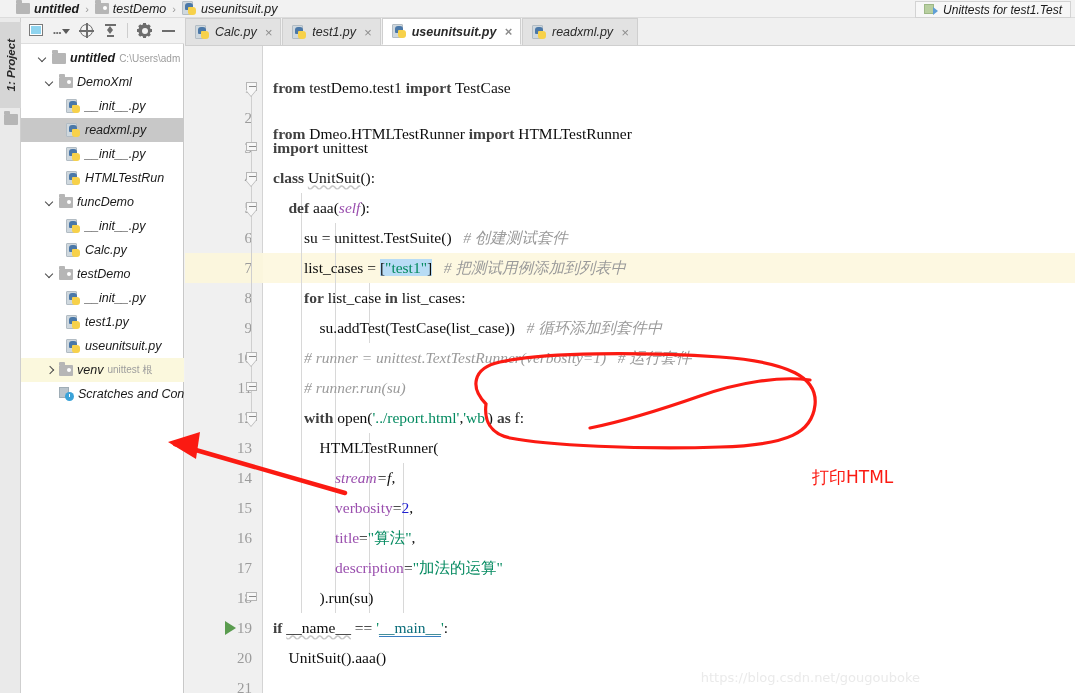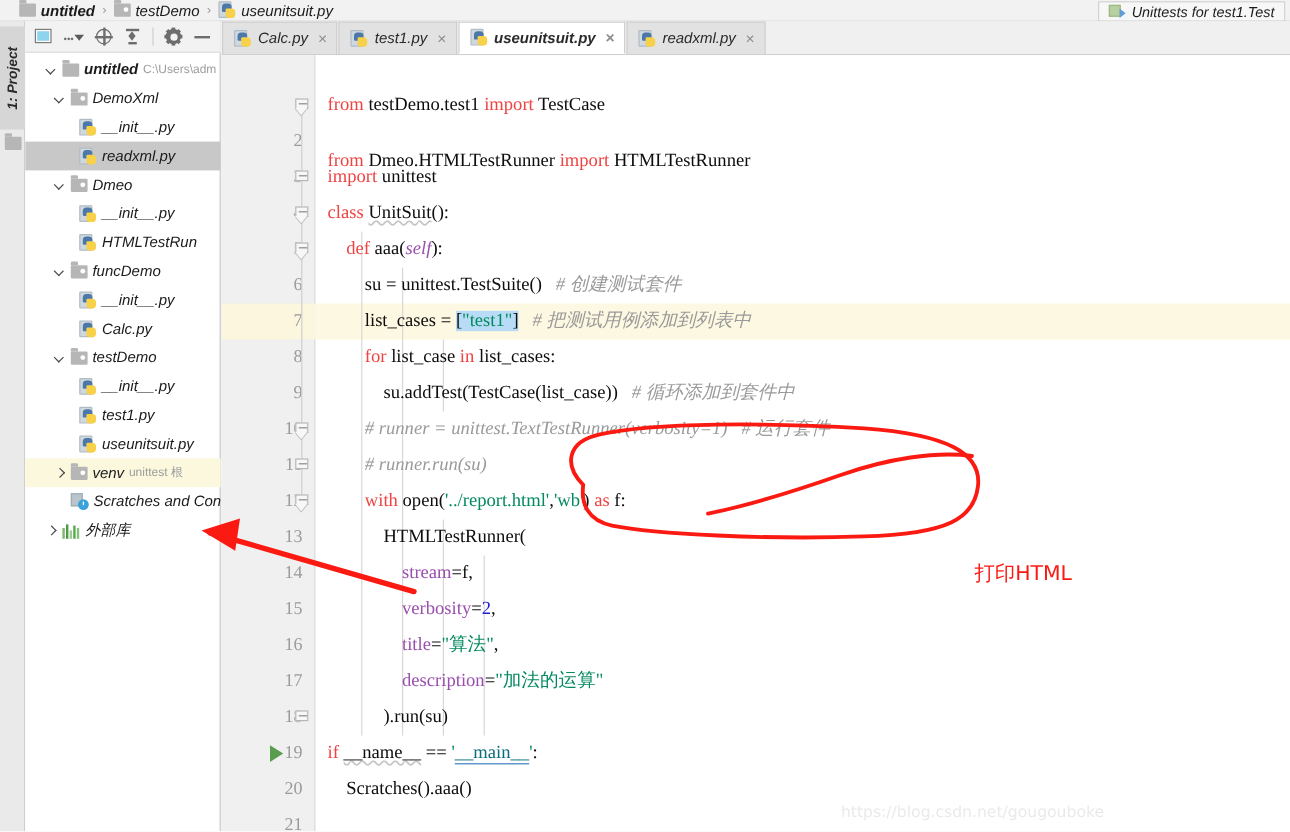--- a/index.html
+++ b/index.html
@@ -210,21 +210,21 @@
     height:30px; line-height:30px;
   }
   .codeline {
     position:absolute; left:0; right:0; height:30px; line-height:30px;
     font-family: "Liberation Serif", serif; font-size:15.5px;
     white-space:pre; color:#0d0d0d; padding-left:10px;
   }
   .hl-row { position:absolute; left:0; right:0; height:30px; background:#fdf8e1; }
   .hl-row-gutter { position:absolute; left:0; width:78px; height:30px; background:#fbf6dd; }
 
-  .kw   { color:#ef4444; font-weight:normal; }
+  .kw   { color:#404040; font-weight:bold; }
   .str  { color:#048a60; }
   .cmt  { color:#9a9a9a; font-style:italic; }
   .num  { color:#2020d0; }
   .param{ color:#9a4fae; }
   .self { color:#9a4fae; font-style:italic; }
   .sel  { background:#b8dcf5; }
   .deco { border-bottom:1px solid #3a7ec0; color:#0b6d7a; }
   .squig { text-decoration: underline wavy #c7c7c7; text-decoration-skip-ink:none; }
 
   .fold-marker {
@@ -359,26 +359,20 @@
         <div class="trow selected">
           <span class="sp40"></span>
           <span class="ico ico-py">
             <i class="pg"></i>
             <i class="pb"></i>
             <i class="py"></i>
           </span>
           <span class="lbl">readxml.py</span>
         </div>
         <div class="trow">
-          <span class="sp20"></span>
-          <span class="chev"></span>
-          <span class="ico ico-folder-src"></span>
-          <span class="lbl">Dmeo</span>
-        </div>
-        <div class="trow">
           <span class="sp40"></span>
           <span class="ico ico-py">
             <i class="pg"></i>
             <i class="pb"></i>
             <i class="py"></i>
           </span>
           <span class="lbl">__init__.py</span>
         </div>
         <div class="trow">
           <span class="sp40"></span>
@@ -454,32 +448,20 @@
           <span class="muted">unittest 根</span>
         </div>
         <div class="trow">
           <span class="sp20"></span>
           <span style="width: 11px; flex: 0 0 auto;"></span>
           <span class="ico ico-scratch">
             <i class="sp"></i>
             <i class="sc"></i>
           </span>
           <span class="lbl">Scratches and Console</span>
-        </div>
-        <div class="trow">
-          <span class="sp12"></span>
-          <span class="chev collapsed"></span>
-          <span class="ico ico-lib">
-            <i></i>
-            <i></i>
-            <i></i>
-            <i></i>
-            <i></i>
-          </span>
-          <span class="lbl">外部库</span>
         </div>
       </div>
   </div>
 
   <div class="editor-area">
     <div class="tabbar" id="tabbar">
         <div class="etab">
           <span class="ico ico-py">
             <i class="pg"></i>
             <i class="pb"></i>
@@ -592,27 +574,27 @@
           <div class="codeline" style="top: 117px;"><span class="kw">class</span> <span class="squig">UnitSuit</span>():</div>
           <div class="codeline" style="top: 147px;">    <span class="kw">def</span> aaa(<span class="self">self</span>):</div>
           <div class="codeline" style="top: 177px;">        su = unittest.TestSuite()   <span class="cmt">#&nbsp;创建测试套件</span></div>
           <div class="codeline" style="top: 207px;">        list_cases = <span class="sel">[<span class="str">"test1"</span>]</span>   <span class="cmt">#&nbsp;把测试用例添加到列表中</span></div>
           <div class="codeline" style="top: 237px;">        <span class="kw">for</span> list_case <span class="kw">in</span> list_cases:</div>
           <div class="codeline" style="top: 267px;">            su.addTest(TestCase(list_case))   <span class="cmt">#&nbsp;循环添加到套件中</span></div>
           <div class="codeline" style="top: 297px;">        <span class="cmt">#&nbsp;runner = unittest.TextTestRunner(verbosity=1)</span>   <span class="cmt">#&nbsp;运行套件</span></div>
           <div class="codeline" style="top: 327px;">        <span class="cmt">#&nbsp;runner.run(su)</span></div>
           <div class="codeline" style="top: 357px;">        <span class="kw">with</span> open(<span class="str">'../report.html'</span>,<span class="str">'wb'</span>) <span class="kw">as</span> f:</div>
           <div class="codeline" style="top: 387px;">            HTMLTestRunner(</div>
-          <div class="codeline" style="top: 417px;">                <span class="param">stream</span>=f,</div>
+          <div class="codeline" style="top: 417px; font-style: italic;">                <span class="param">stream</span>=f,</div>
           <div class="codeline" style="top: 447px;">                <span class="param">verbosity</span>=<span class="num">2</span>,</div>
           <div class="codeline" style="top: 477px;">                <span class="param">title</span>=<span class="str">"算法"</span>,</div>
           <div class="codeline" style="top: 507px;">                <span class="param">description</span>=<span class="str">"加法的运算"</span></div>
           <div class="codeline" style="top: 537px;">            ).run(su)</div>
           <div class="codeline" style="top: 567px;"><span class="kw">if</span> <span class="squig">__name__</span> == <span class="str">'<span class="deco">__main__</span>'</span>:</div>
-          <div class="codeline" style="top: 597px;">    Scratches().aaa()</div>
+          <div class="codeline" style="top: 597px;">    UnitSuit().aaa()</div>
           <div class="codeline" style="top: 627px;"></div>
         </div>
     </div>
   </div>
 
   <div class="annotation-layer">
     <svg width="1075" height="693" style="position:absolute;left:0;top:0;">
 
       <path d="M 486 404 C 470 388, 472 368, 500 362 C 545 352, 640 352, 720 357
                C 790 362, 818 378, 815 405 C 812 432, 790 445, 720 447

